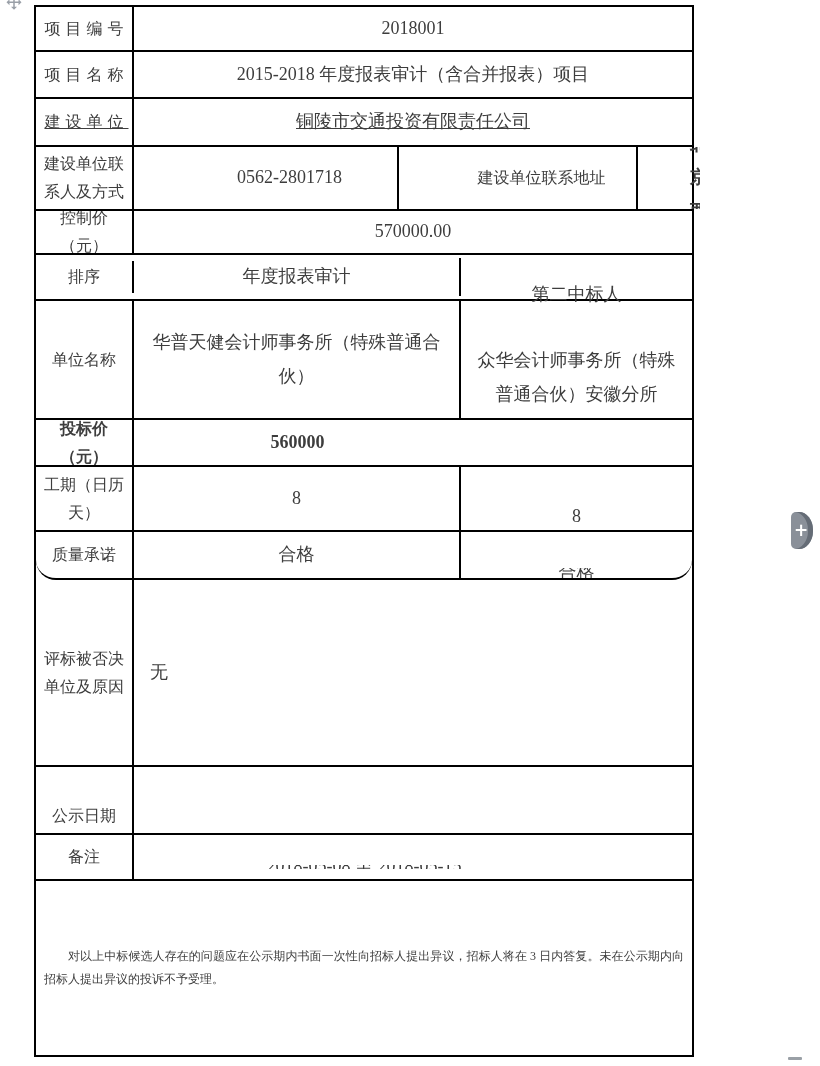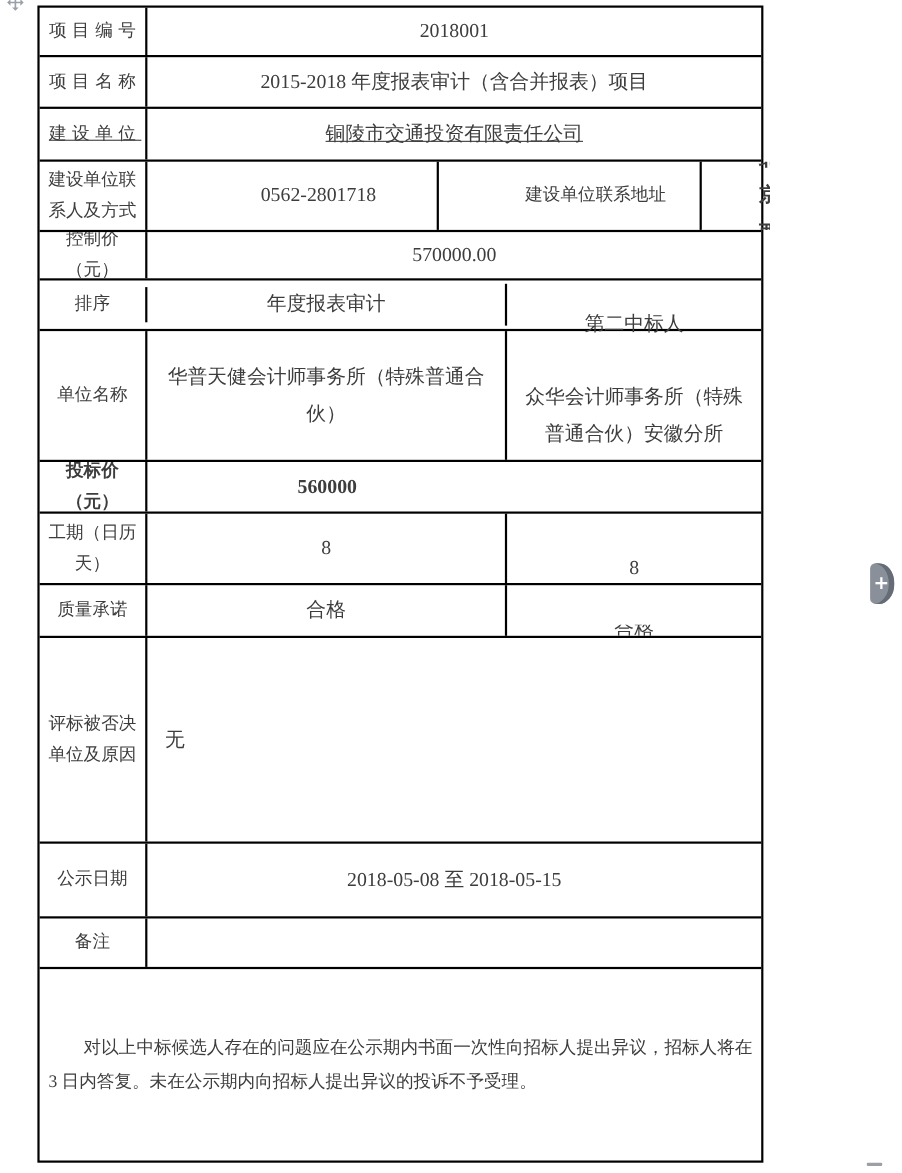--- a/index.html
+++ b/index.html
@@ -45,32 +45,32 @@
   .val{flex:1 1 auto;}
   .val-left{justify-content:flex-start;text-align:left;font-weight:bold;}
   .col-a{flex:0 0 217px;width:217px;}
   .col-b{flex:0 0 191px;width:191px;font-size:16px;}
   .half1{flex:0 0 327px;width:327px;}
   .half2{flex:1 1 auto;margin-top:36px;}
 
   
   .r1{height:45px;} .r2{height:47px;} .r3{height:48px;text-decoration:underline;} .r4{height:64px;gap:48px;}
   .r5{height:44px;} .r6{height:46px;align-items:center;} .r7{height:119px;} .r8{height:47px;font-weight:bold;}
-  .r9{height:65px;} .r10{height:48px;} .r11{height:187px;} .r12{height:68px;}
+  .r9{height:65px;} .r10{height:48px;border-radius:20px;} .r11{height:187px;} .r12{height:68px;flex-direction:column;}
   .r13{height:46px;}
 
   .rejected-val{justify-content:flex-start;text-align:left;padding-left:16px;}
 
   .notice-cell{
     flex:1 1 auto;border-right:none;
     align-items:center;justify-content:flex-start;
     text-align:left;padding:8px 8px;
   }
   .notice-cell p{
-    margin:0;text-indent:2em;font-size:16px;line-height:1.95;
+    margin:0;text-indent:2em;font-size:12px;line-height:1.95;
     text-align:justify;
   }
 
   
   .move-handle{
     position:absolute;left:5px;top:-6px;width:18px;height:18px;
     color:#9aa0a8;cursor:move;
   }
   .move-handle svg{display:block;width:18px;height:18px;}
 

